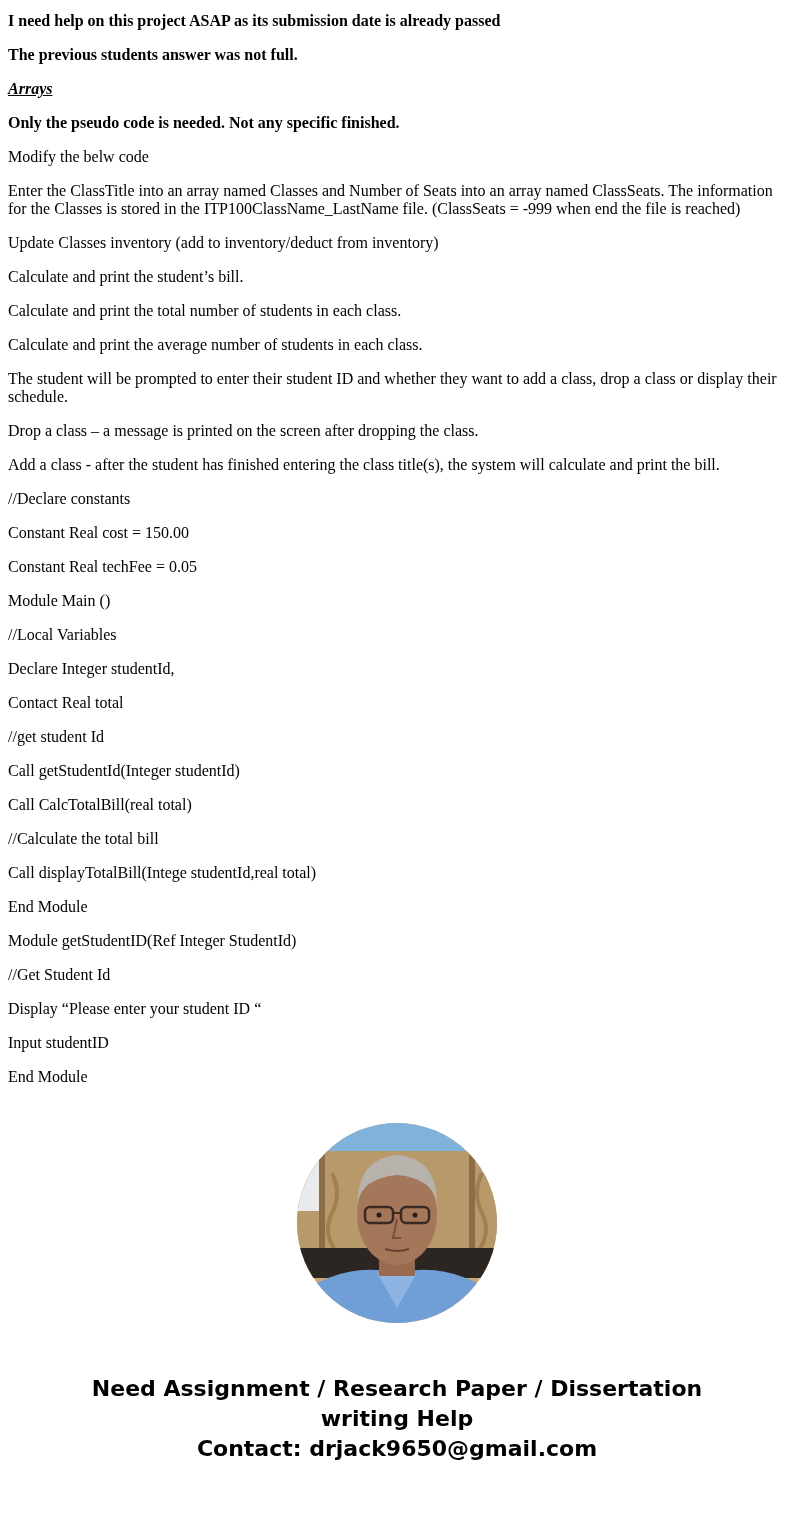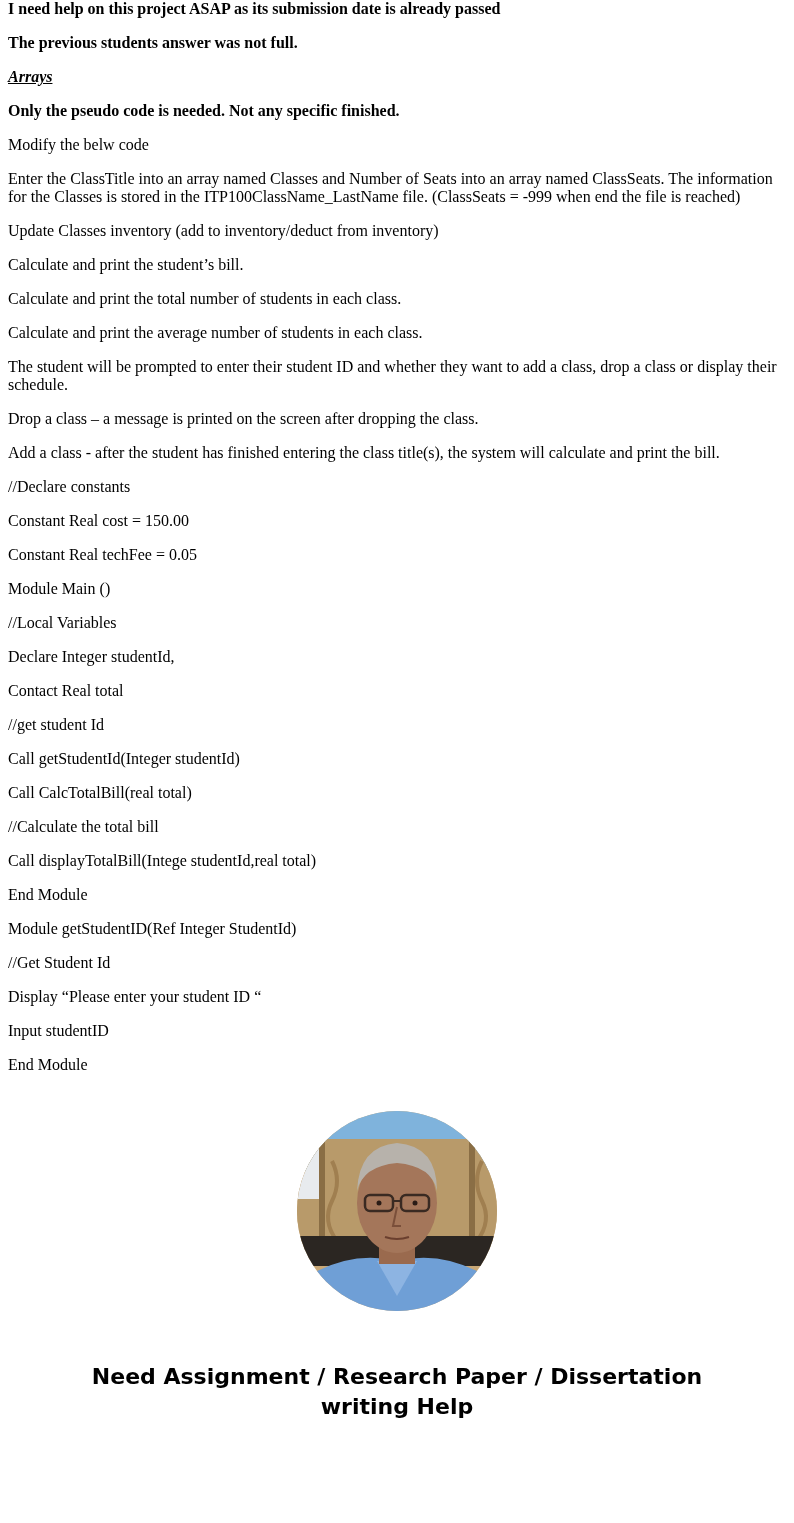--- a/index.html
+++ b/index.html
@@ -5,21 +5,21 @@
     html, body { margin: 0; padding: 0; background: #ffffff; }
     body {
       width: 794px;
       font-family: "Liberation Serif", serif;
       font-size: 16px;
       color: #000;
     }
     .doc { padding: 0 8px; }
     .doc p { margin: 0; line-height: 18px; padding-top: 0; }
     .doc p + p { margin-top: 16px; }
-    .doc p:first-child { margin-top: 0; }
+    .doc p:first-child { margin-top: 12px; }
     .bold { font-weight: bold; }
     .bolditalic { font-weight: bold; font-style: italic; text-decoration: underline; }
     .avatar-wrap {
       display: flex; justify-content: center;
       margin-top: 37px;
     }
     .avatar {
       width: 200px; height: 200px; border-radius: 50%;
       overflow: hidden; position: relative;
       background: #c9a877;
@@ -105,13 +105,14 @@
 
       <path d="M100 96 L96 115 L104 115" stroke="#7a4f3a" stroke-width="2" fill="none"></path>
       <path d="M88 126 Q100 130 112 126" stroke="#6a3f2e" stroke-width="2" fill="none"></path>
     </svg>
   </div>
 </div>
 
 <div class="promo">
   <div>Need Assignment / Research Paper / Dissertation</div>
   <div>writing Help</div>
+  <div>Contact: drjack9650@gmail.com</div>
 </div>
 
 </body></html>

